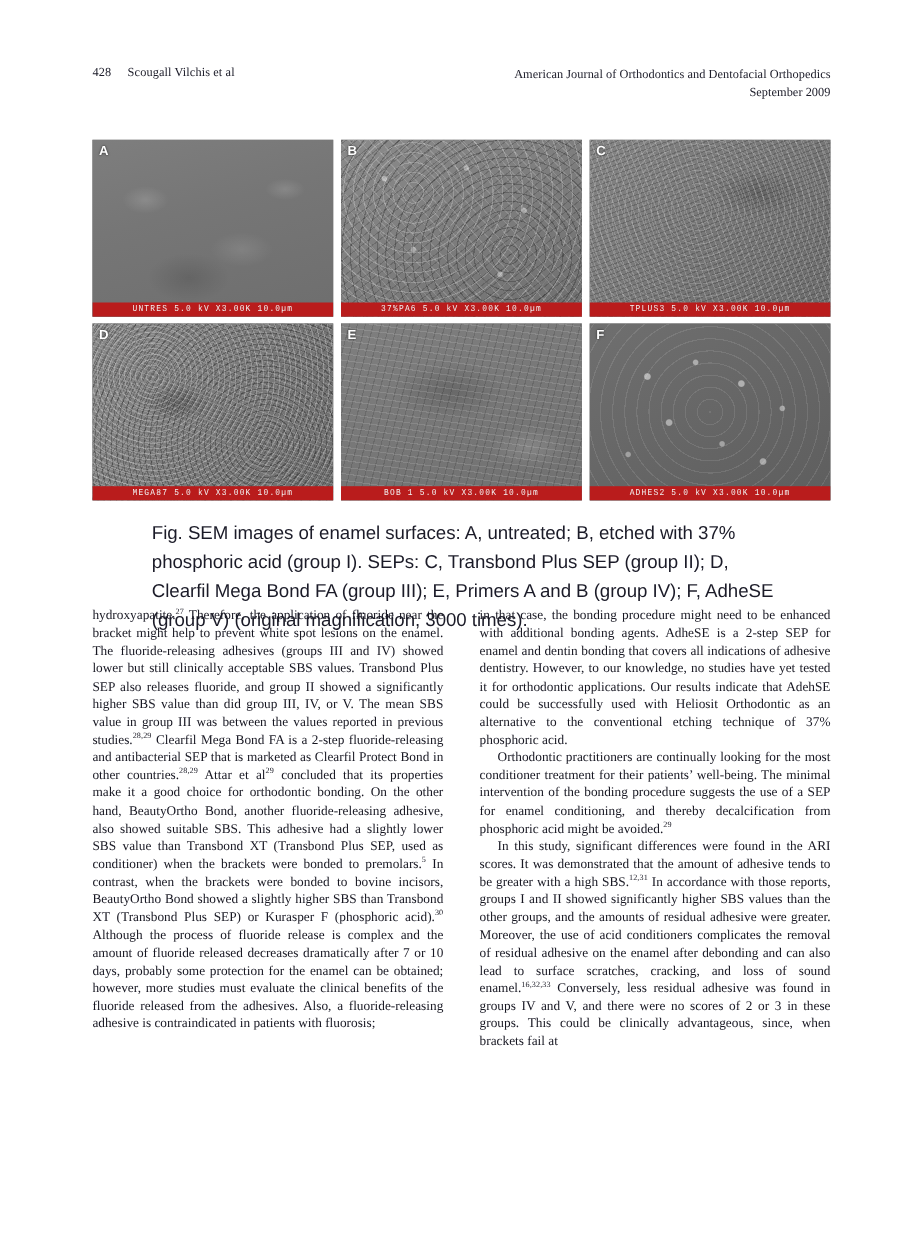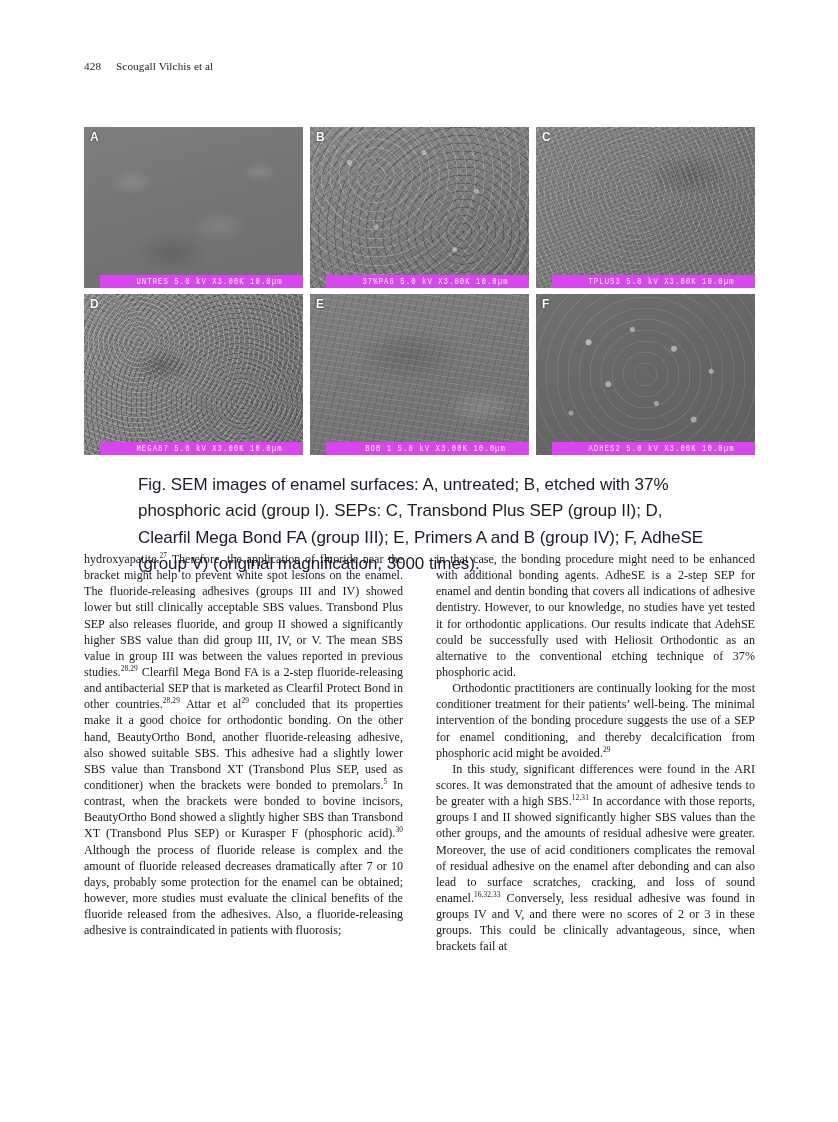--- a/index.html
+++ b/index.html
@@ -82,26 +82,25 @@
     text-shadow: 0 0 2px rgba(0,0,0,.8);
     z-index: 6;
     letter-spacing: .5px;
   }
   .panel-bar {
     position: absolute;
     left: 0;
     bottom: 0;
     width: 100%;
     height: 13px;
-    background: #d946ef;
+    background: #b91c1c;
     z-index: 6;
     display: flex;
     align-items: center;
     justify-content: center;
-    margin-left: 16px;
   }
   .panel-bar span {
     font-family: "Liberation Mono", monospace;
     font-size: 7.2px;
     color: #f2f2f2;
     letter-spacing: 1.1px;
     white-space: nowrap;
     transform: scaleY(1.15);
   }
   .sem {
@@ -215,20 +214,24 @@
 </head>
 <body>
 
 <div class="page">
 
   <div class="runhead">
     <div class="runhead-left">
       <span class="pageno">428</span>
       <span>Scougall Vilchis et al</span>
     </div>
+    <div class="runhead-right">
+      <div>American Journal of Orthodontics and Dentofacial Orthopedics</div>
+      <div>September 2009</div>
+    </div>
   </div>
 
   <div class="figure">
     <div class="fig-grid">
 
       <div class="panel">
         <div class="sem tex-a"></div>
         <div class="panel-letter">A</div>
         <div class="panel-bar">
           <span>UNTRES 5.0 kV X3.00K 10.0µm</span>

